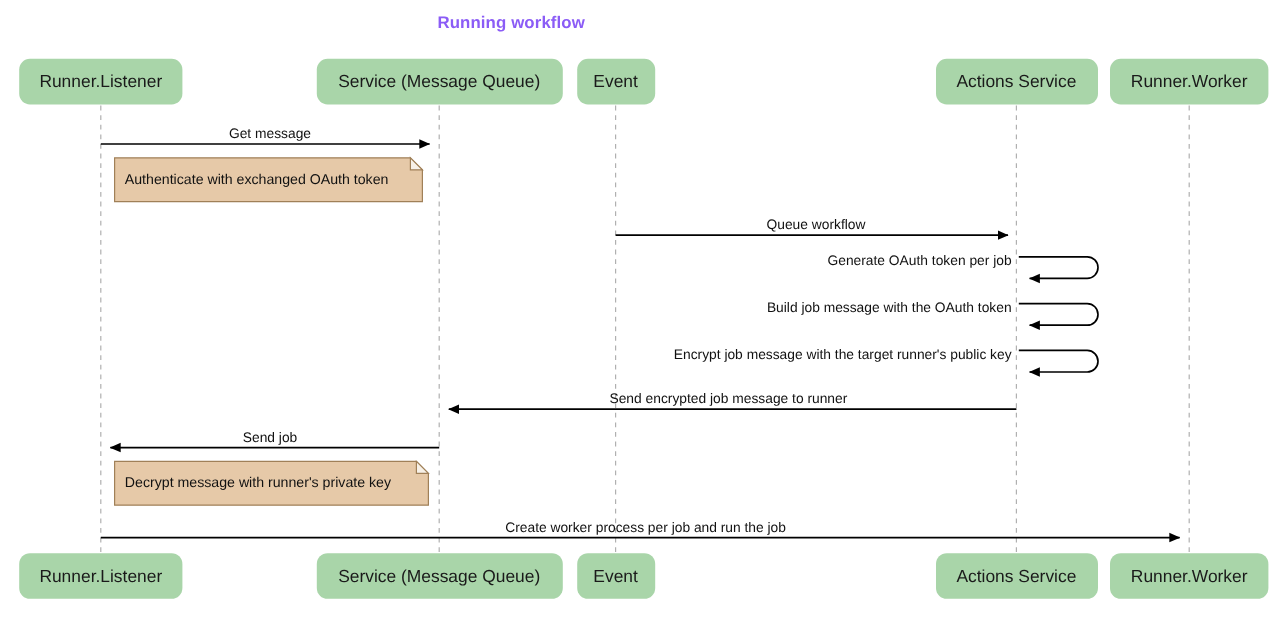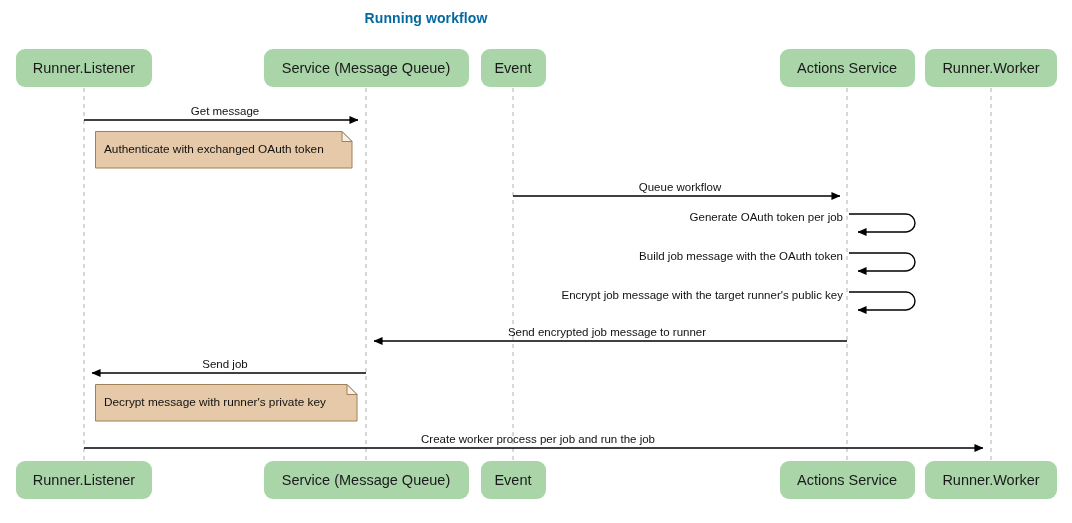--- a/index.html
+++ b/index.html
@@ -16,21 +16,21 @@
     overflow: hidden;
   }
   #diagram-title {
     position: absolute;
     left: 0;
     top: 10px;
     width: 852px;
     text-align: center;
     font-size: 14px;
     font-weight: bold;
-    color: #0369a1;
+    color: #8b5cf6;
     letter-spacing: 0.1px;
   }
   svg#seq {
     position: absolute;
     left: 0;
     top: 0;
   }
   .lifeline {
     stroke: #b0b0b0;
     stroke-width: 1;

